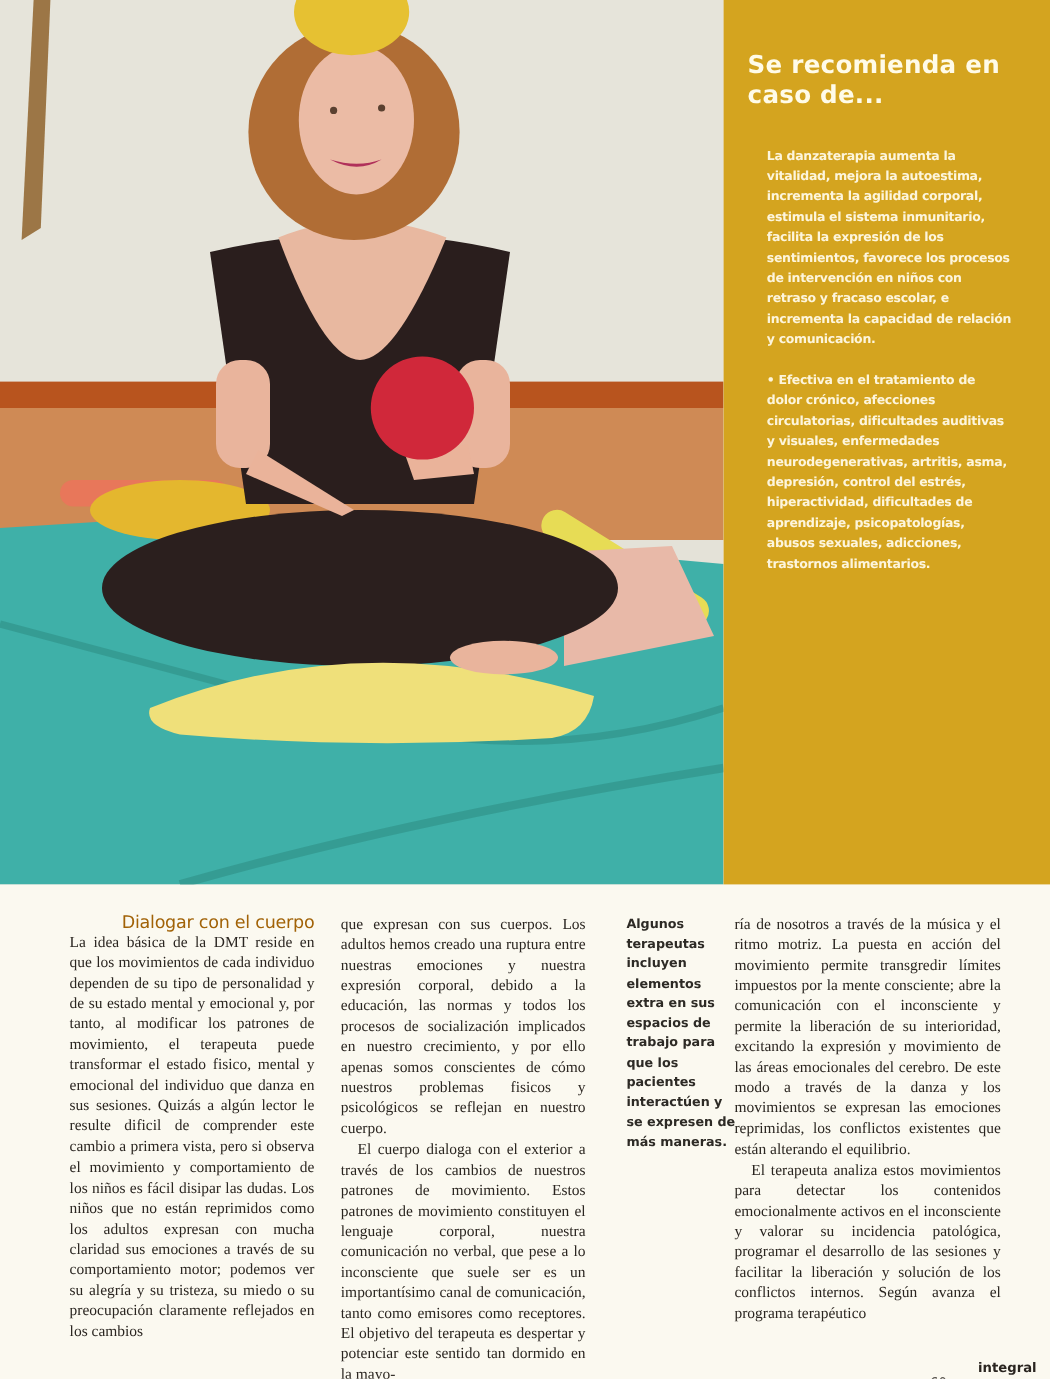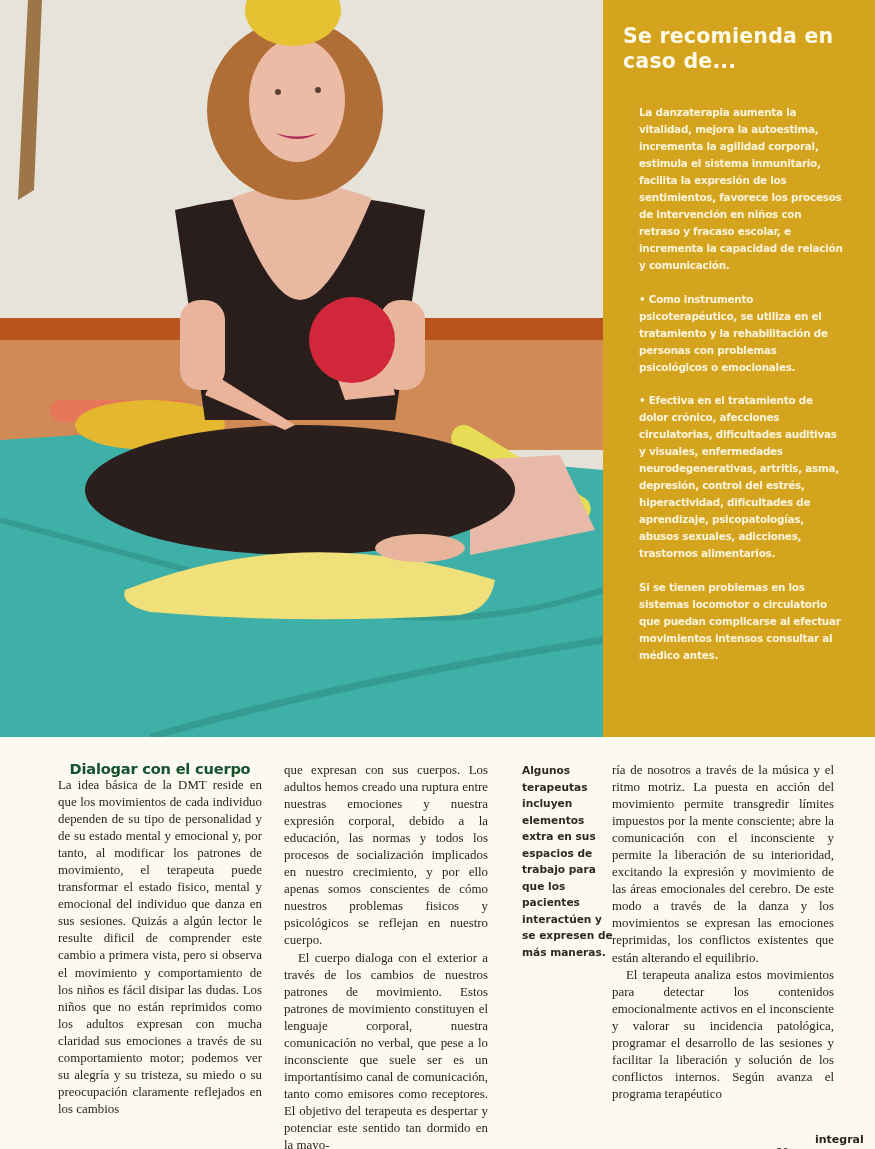--- a/index.html
+++ b/index.html
@@ -1,30 +1,30 @@
 <!DOCTYPE html>
 <html><head>
 <meta charset="utf-8">
 <style>
   html,body{margin:0;padding:0;}
   body{width:875px;height:1149px;background:#fbf9f0;position:relative;overflow:hidden;font-family:"Liberation Serif",serif;}
   .photo{position:absolute;left:0;top:0;width:603px;height:737px;overflow:hidden;background:#e4e2d8;}
   .photo svg{display:block;}
-  .sidebar{position:absolute;left:603px;top:0;width:272px;height:737px;background:#d4a41f;color:#fdf5dc;font-family:"DejaVu Sans",sans-serif;box-sizing:border-box;padding:24px 14px 0 20px;}
+  .sidebar{position:absolute;left:603px;top:0;width:272px;height:737px;background:#d4a41f;color:#fdf5dc;font-family:"DejaVu Sans",sans-serif;box-sizing:border-box;padding:42px 14px 0 20px;}
   .sidebar h2{margin:0 0 30px 0;font-size:20.5px;line-height:25px;font-weight:bold;color:#fffbe8;letter-spacing:0.2px;}
   .sidebar p{margin:16px;font-size:10.4px;line-height:17px;font-weight:bold;letter-spacing:-0.25px;}
   .sidebar .intro{margin-bottom:17px;}
   .sidebar .warn{margin-top:17px;}
   .col{position:absolute;top:760px;font-size:12.9px;line-height:17.05px;color:#2a2520;text-align:justify;}
   .col p{margin:0;}
   .col .ind{text-indent:14px;}
   .col1{left:58px;width:204px;}
   .col2{left:284px;width:204px;top:762px;}
   .col4{left:612px;width:222px;top:762px;}
-  .heading{font-family:"DejaVu Sans",sans-serif;font-weight:bold;font-size:14.6px;line-height:17px;color:#14532d;margin:0;text-align:center;letter-spacing:-0.2px;}
+  .heading{font-family:"DejaVu Sans",sans-serif;font-weight:normal;font-size:14.6px;line-height:17px;color:#a16207;margin:0;text-align:right;letter-spacing:-0.2px;}
   .pull{position:absolute;left:509px;top:762px;width:96px;font-family:"DejaVu Sans",sans-serif;font-weight:bold;font-size:10.6px;line-height:16.5px;color:#2d2a25;margin-left:13px;}
   .footer{position:absolute;left:775px;top:1133px;font-family:"DejaVu Sans",sans-serif;font-size:11px;color:#2a2520;}
   .footer .brand{font-weight:bold;margin-right:5px;padding-left:40px;}
 </style>
 </head>
 <body>
 
 <div class="photo">
   <svg width="603" height="737" viewBox="0 0 603 737">
 
@@ -69,23 +69,21 @@
 
     <path d="M125 590 Q300 520 495 580 Q490 610 460 615 Q300 625 150 612 Q120 605 125 590 Z" fill="#efe07a"></path>
 
     <ellipse cx="420" cy="548" rx="45" ry="14" fill="#e9b49c"></ellipse>
   </svg>
 </div>
 
 <div class="sidebar">
   <h2>Se recomienda en caso de...</h2>
   <p class="intro">La danzaterapia aumenta la vitalidad, mejora la autoestima, incrementa la agilidad corporal, estimula el sistema inmunitario, facilita la expresión de los sentimientos, favorece los procesos de intervención en niños con retraso y fracaso escolar, e incrementa la capacidad de relación y comunicación.</p>
-  <p>• Como instrumento psicoterapéutico, se utiliza en el tratamiento y la rehabilitación de personas con problemas psicológicos o emocionales.</p>
   <p>• Efectiva en el tratamiento de dolor crónico, afecciones circulatorias, dificultades auditivas y visuales, enfermedades neurodegenerativas, artritis, asma, depresión, control del estrés, hiperactividad, dificultades de aprendizaje, psicopatologías, abusos sexuales, adicciones, trastornos alimentarios.</p>
-  <p class="warn">Si se tienen problemas en los sistemas locomotor o circulatorio que puedan complicarse al efectuar movimientos intensos consultar al médico antes.</p>
 </div>
 
 <div class="col col1">
   <h3 class="heading">Dialogar con el cuerpo</h3>
   <p>La idea básica de la DMT reside en que los movimientos de cada individuo dependen de su tipo de personalidad y de su estado mental y emocional y, por tanto, al modificar los patrones de movimiento, el terapeuta puede transformar el estado fisico, mental y emocional del individuo que danza en sus sesiones. Quizás a algún lector le resulte dificil de comprender este cambio a primera vista, pero si observa el movimiento y comportamiento de los niños es fácil disipar las dudas. Los niños que no están reprimidos como los adultos expresan con mucha claridad sus emociones a través de su comportamiento motor; podemos ver su alegría y su tristeza, su miedo o su preocupación claramente reflejados en los cambios</p>
 </div>
 
 <div class="col col2">
   <p>que expresan con sus cuerpos. Los adultos hemos creado una ruptura entre nuestras emociones y nuestra expresión corporal, debido a la educación, las normas y todos los procesos de socialización implicados en nuestro crecimiento, y por ello apenas somos conscientes de cómo nuestros problemas fisicos y psicológicos se reflejan en nuestro cuerpo.</p>
   <p class="ind">El cuerpo dialoga con el exterior a través de los cambios de nuestros patrones de movimiento. Estos patrones de movimiento constituyen el lenguaje corporal, nuestra comunicación no verbal, que pese a lo inconsciente que suele ser es un importantísimo canal de comunicación, tanto como emisores como receptores. El objetivo del terapeuta es despertar y potenciar este sentido tan dormido en la mayo-</p>

